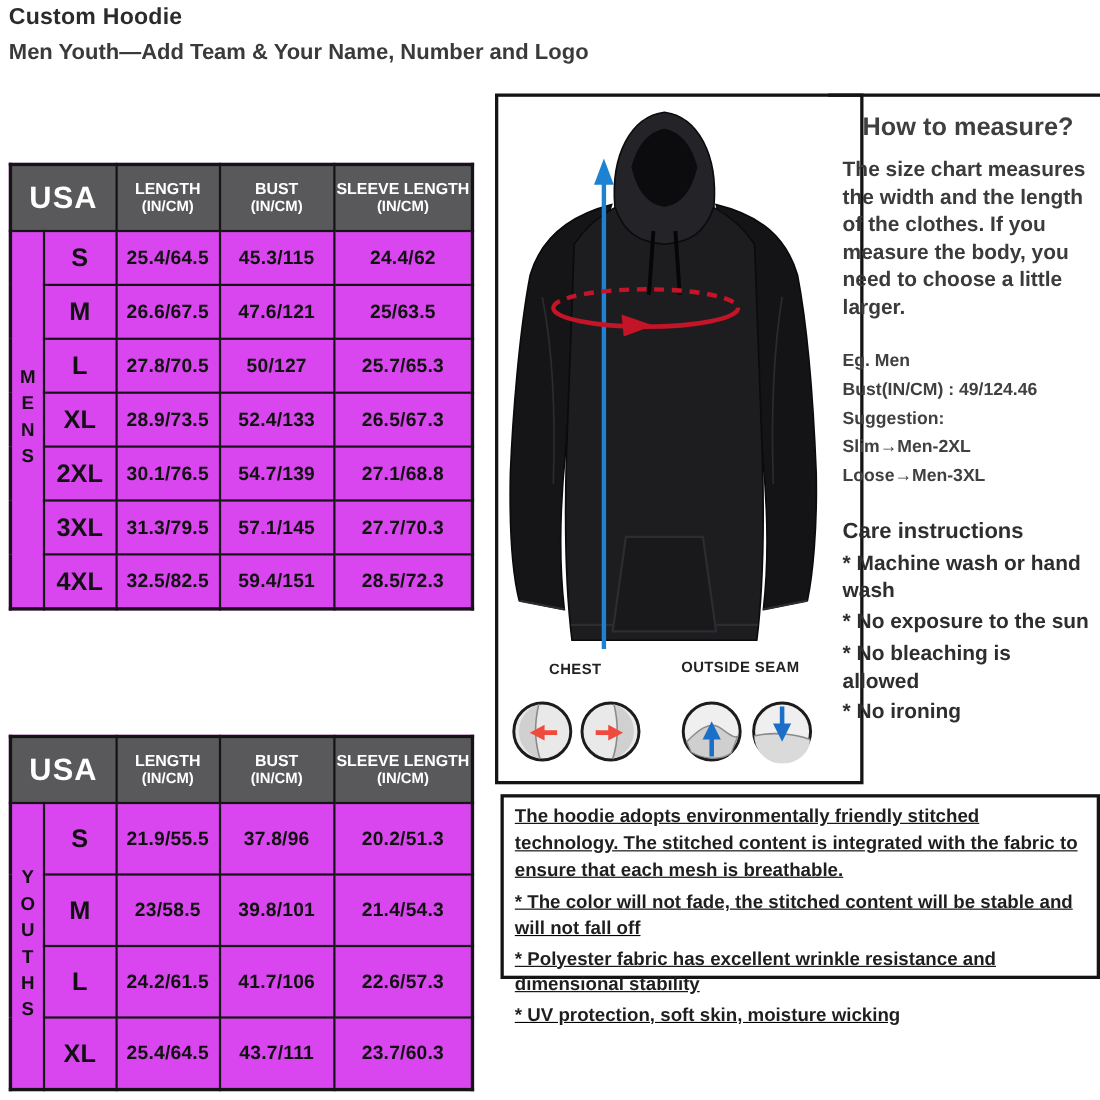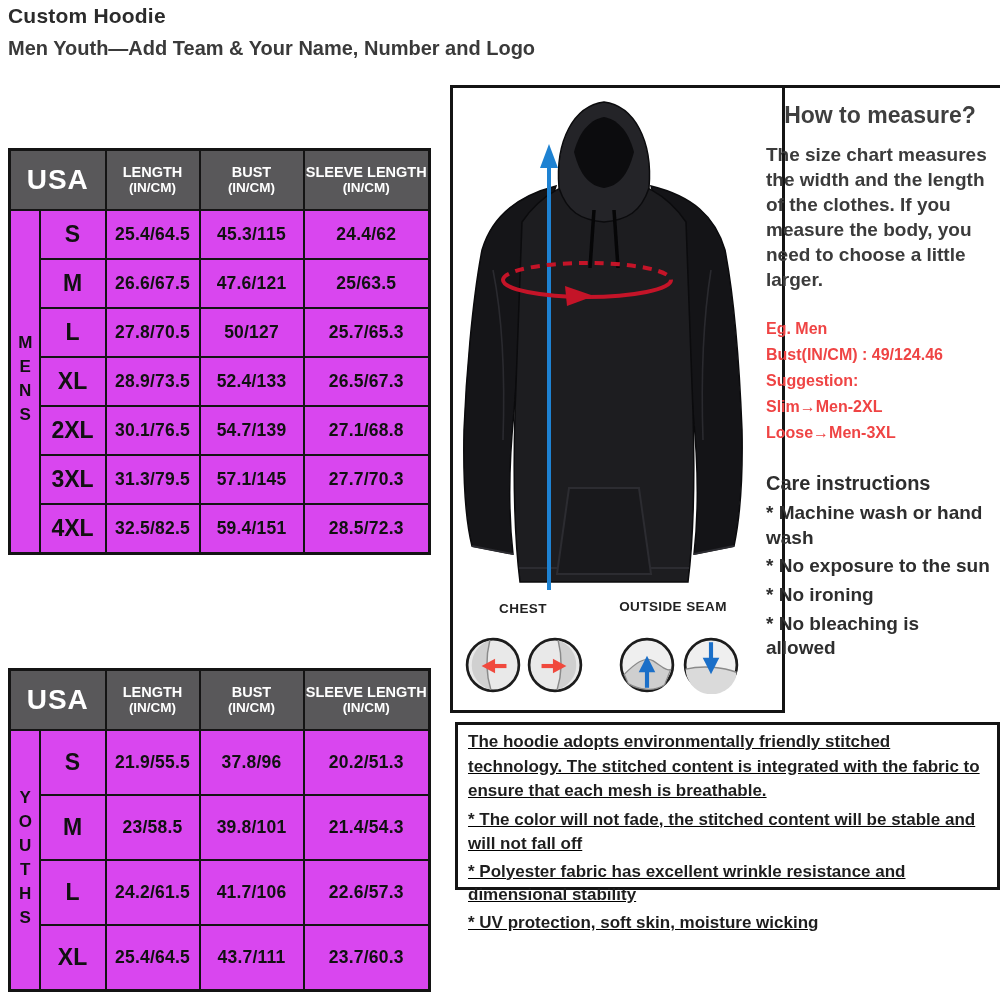--- a/index.html
+++ b/index.html
@@ -36,21 +36,21 @@
   #chest-label { left:18px; top:513px; width:104px; }
   #seam-label { left:148px; top:511px; width:144px; }
   .mcircle { position:absolute; top:548px; }
   #mc1 { left:11px; } #mc2 { left:73px; } #mc3 { left:165px; } #mc4 { left:229px; }
 
   
   .right-panel { position:absolute; left:753px; top:85px; width:247px; height:637px; border-top:3px solid #141414;
                  box-sizing:border-box; padding:0 6px 0 13px; }
   .htm-heading { margin:14px 0 0 0; text-align:center; font-size:23px; font-weight:700; color:#3f3f3f; }
   .htm-body { margin:13px 0 0 0; font-size:19px; font-weight:600; line-height:1.32; color:#3b3b3b; }
-  .eg-block { margin:24px 0 0 0; font-size:16px; font-weight:700; line-height:1.62; color:#ef4444; }
+  .eg-block { margin:24px 0 0 0; font-size:16px; font-weight:700; line-height:1.62; color:#404040; }
   .care-heading { margin:26px 0 0 0; font-size:20px; font-weight:600; color:#2e2e2e; }
   .care-list { margin:6px 0 0 0; font-size:19px; font-weight:600; line-height:1.3; color:#2e2e2e; }
   .care-item { margin-top:4px; }
 
   
   .desc-box { position:absolute; left:455px; top:722px; width:545px; height:168px; border:3px solid #141414;
               box-sizing:border-box; padding:5px 8px 0 10px;text-decoration:underline; }
   .desc-intro { font-size:17px; font-weight:600; color:#1e1e1e; line-height:1.45; }
   .desc-bullet { font-size:17px; font-weight:600; color:#1e1e1e; line-height:1.4; margin-top:4px; }
 </style>
@@ -263,22 +263,22 @@
       <div>Eg. Men</div>
       <div>Bust(IN/CM) : 49/124.46</div>
       <div>Suggestion:</div>
       <div>Slim→Men-2XL</div>
       <div>Loose→Men-3XL</div>
     </div>
     <div class="care-heading">Care instructions</div>
     <div class="care-list">
       <div class="care-item">* Machine wash or hand wash</div>
       <div class="care-item">* No exposure to the sun</div>
+      <div class="care-item">* No bleaching is allowed</div>
       <div class="care-item">* No ironing</div>
-      <div class="care-item">* No bleaching is allowed</div>
     </div>
   </div>
 
   <div class="desc-box">
     <div class="desc-intro">The hoodie adopts environmentally friendly stitched technology. The stitched content is integrated with the fabric to ensure that each mesh is breathable.</div>
     <div class="desc-bullet">* The color will not fade, the stitched content will be stable and will not fall off</div>
     <div class="desc-bullet">* Polyester fabric has excellent wrinkle resistance and dimensional stability</div>
     <div class="desc-bullet">* UV protection, soft skin, moisture wicking</div>
   </div>
 

